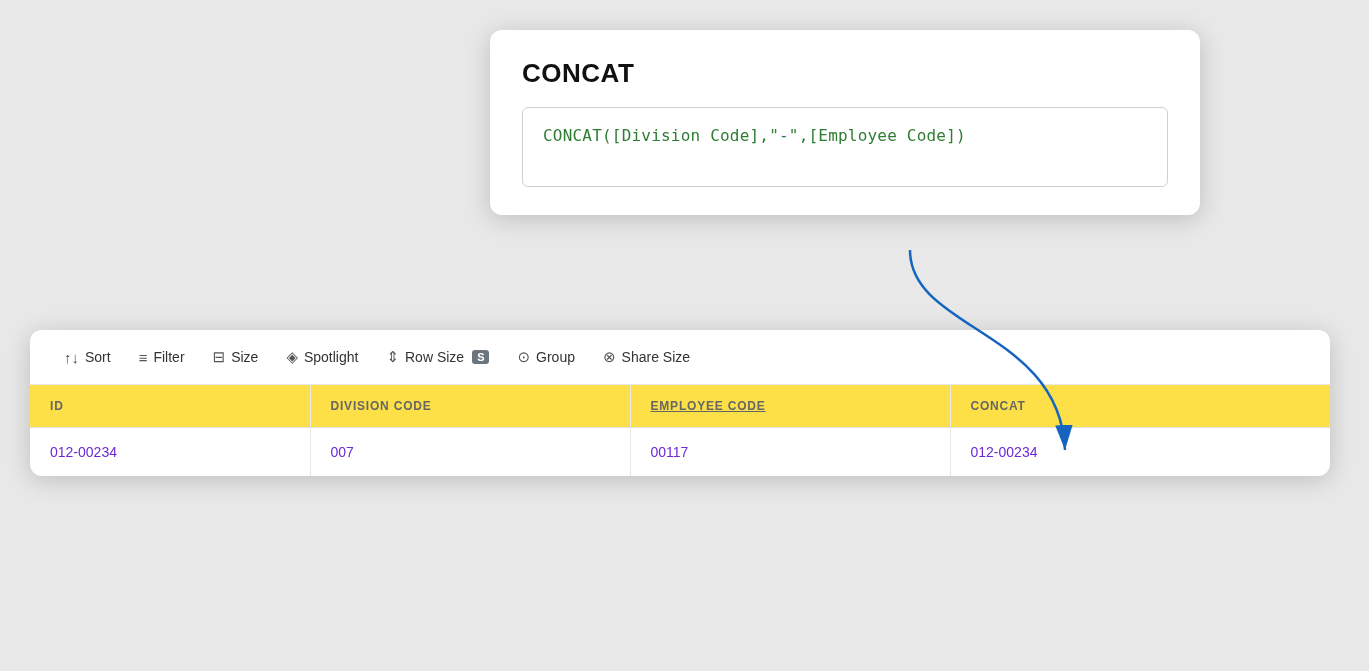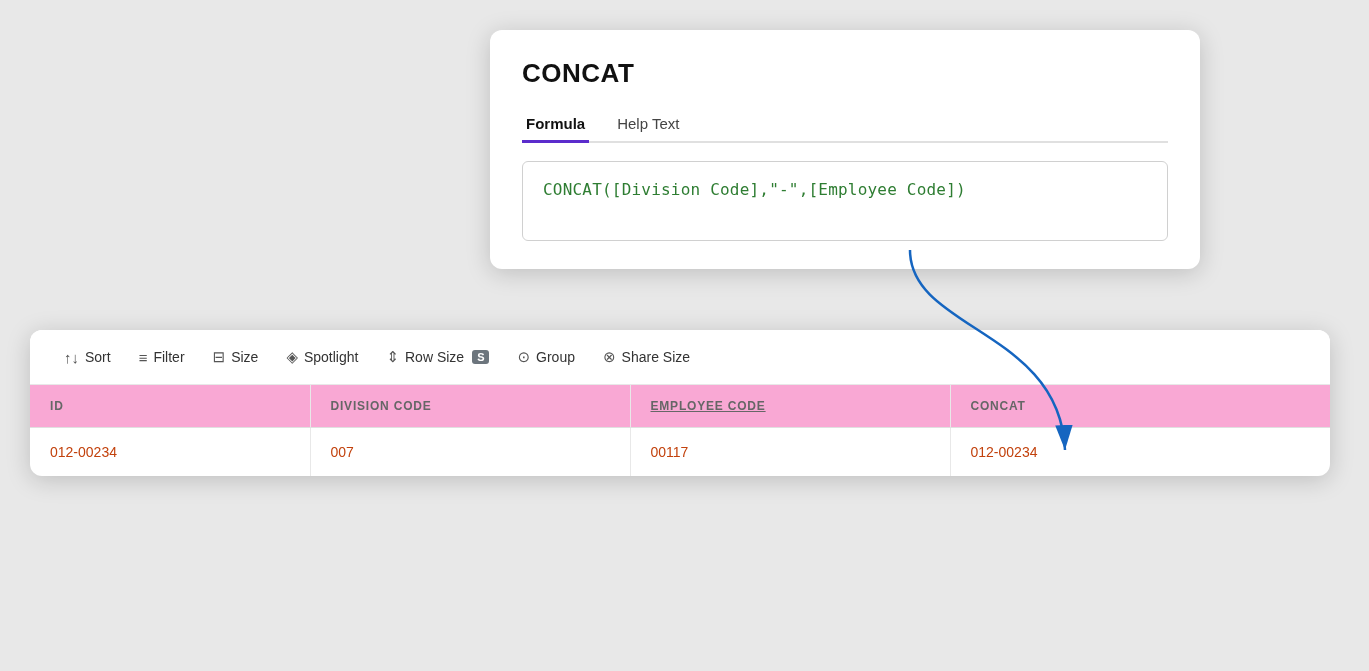--- a/index.html
+++ b/index.html
@@ -144,40 +144,40 @@
       margin-left: 2px;
     }
 
     
     .data-table {
       width: 100%;
       border-collapse: collapse;
     }
 
     .data-table th {
-      background: #f9a8d4;
+      background: #fde047;
       color: #666;
       font-size: 12px;
       font-weight: 600;
       letter-spacing: 0.8px;
       text-transform: uppercase;
       padding: 14px 20px;
       border-bottom: 1.5px solid #e0e0e0;
       border-right: 1px solid #e8e8e8;
       text-align: left;
     }
 
     .data-table th:last-child {
       border-right: none;
     }
 
     .data-table td {
       padding: 16px 20px;
       font-size: 14px;
-      color: #c2410c;
+      color: #6d28d9;
       border-bottom: 1px solid #f0f0f0;
       border-right: 1px solid #e8e8e8;
     }
 
     .data-table td:last-child {
       border-right: none;
     }
 
     .data-table tr:last-child td {
       border-bottom: none;
@@ -187,24 +187,20 @@
     .col-div { width: 320px; }
     .col-emp { width: 320px; text-decoration: underline; }
     .col-concat { width: 380px; }
   </style>
 </head>
 <body>
 
 <div class="formula-card">
   <div class="formula-card-inner">
     <div class="formula-title">CONCAT</div>
-    <div class="formula-tabs">
-      <div class="formula-tab active">Formula</div>
-      <div class="formula-tab">Help Text</div>
-    </div>
     <div class="formula-editor-area">
       <span class="formula-code">
         <span class="fn">CONCAT</span>(<span class="fn">[Division Code]</span>,<span class="str">"-"</span>,<span class="fn">[Employee Code]</span>)
       </span>
     </div>
   </div>
 </div>
 
 <svg class="arrow-svg" width="250" height="220" viewBox="0 0 250 220">
   <defs>

